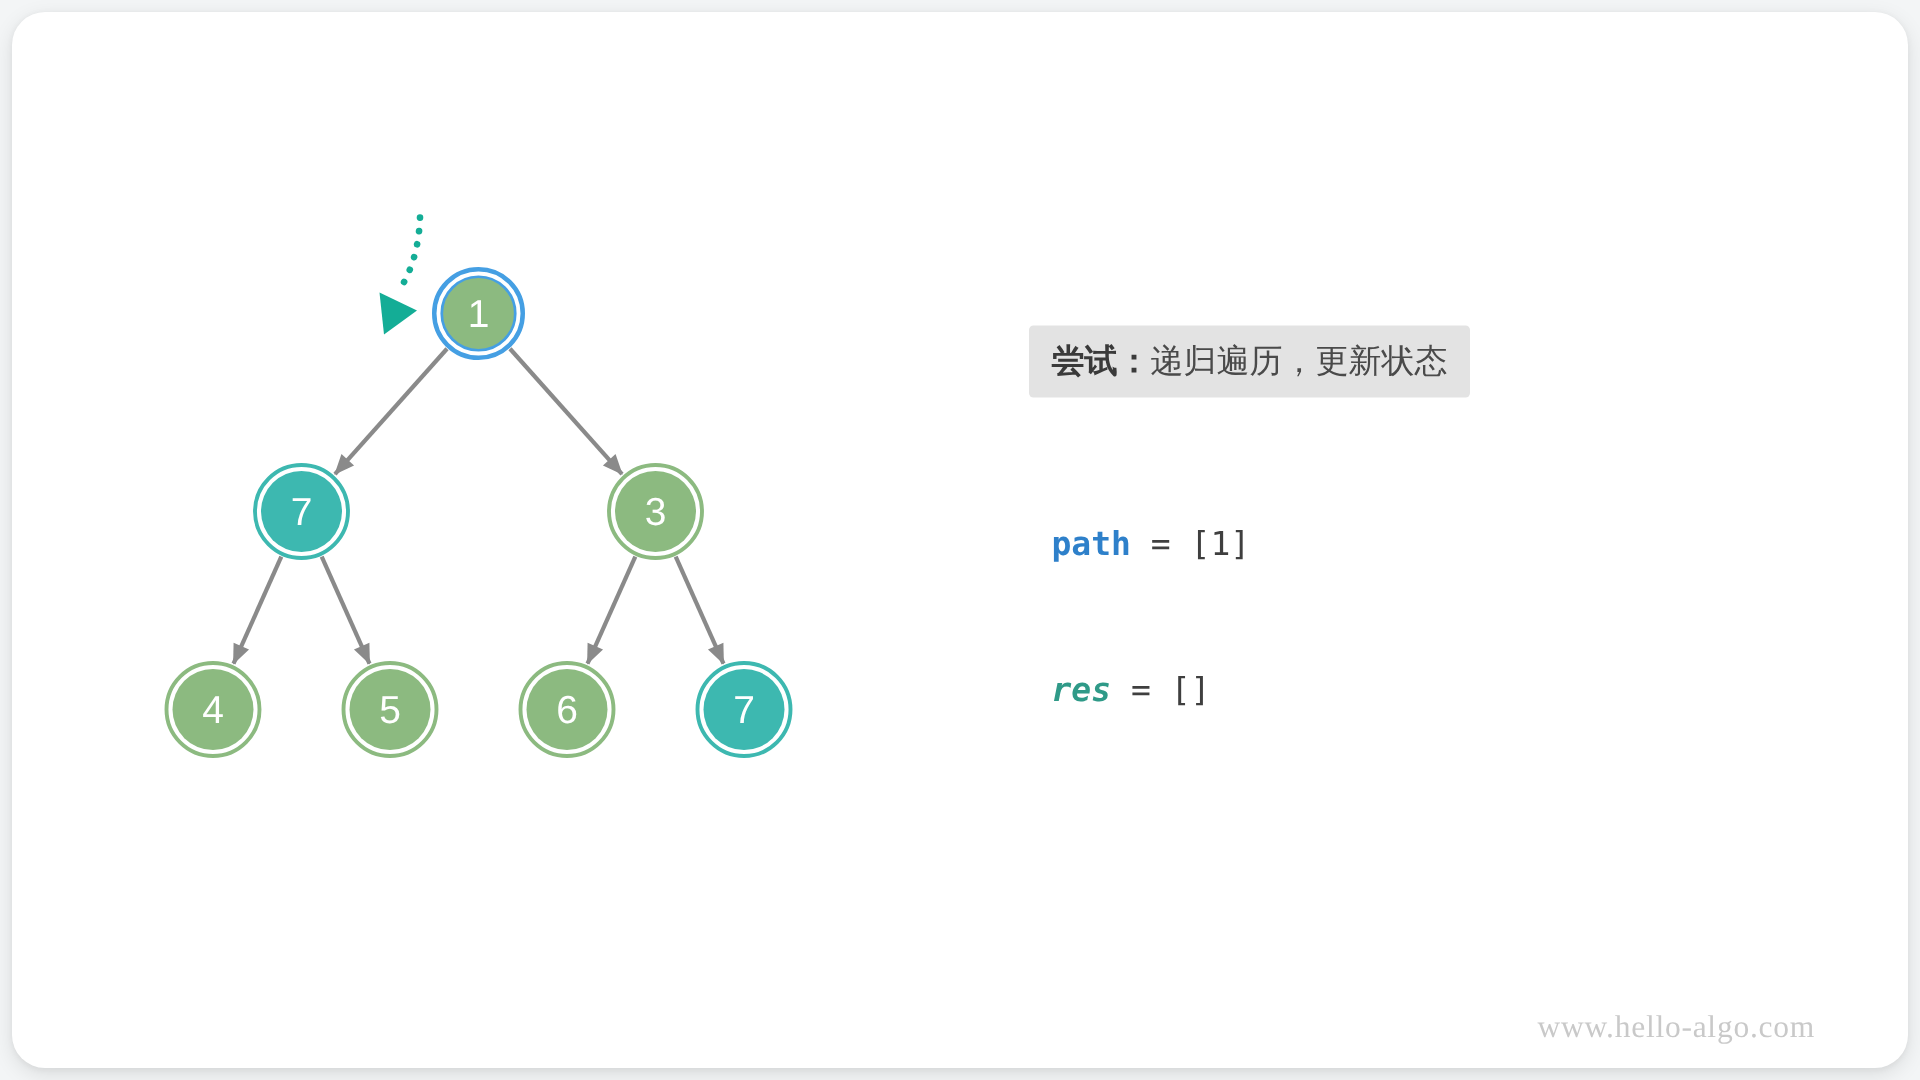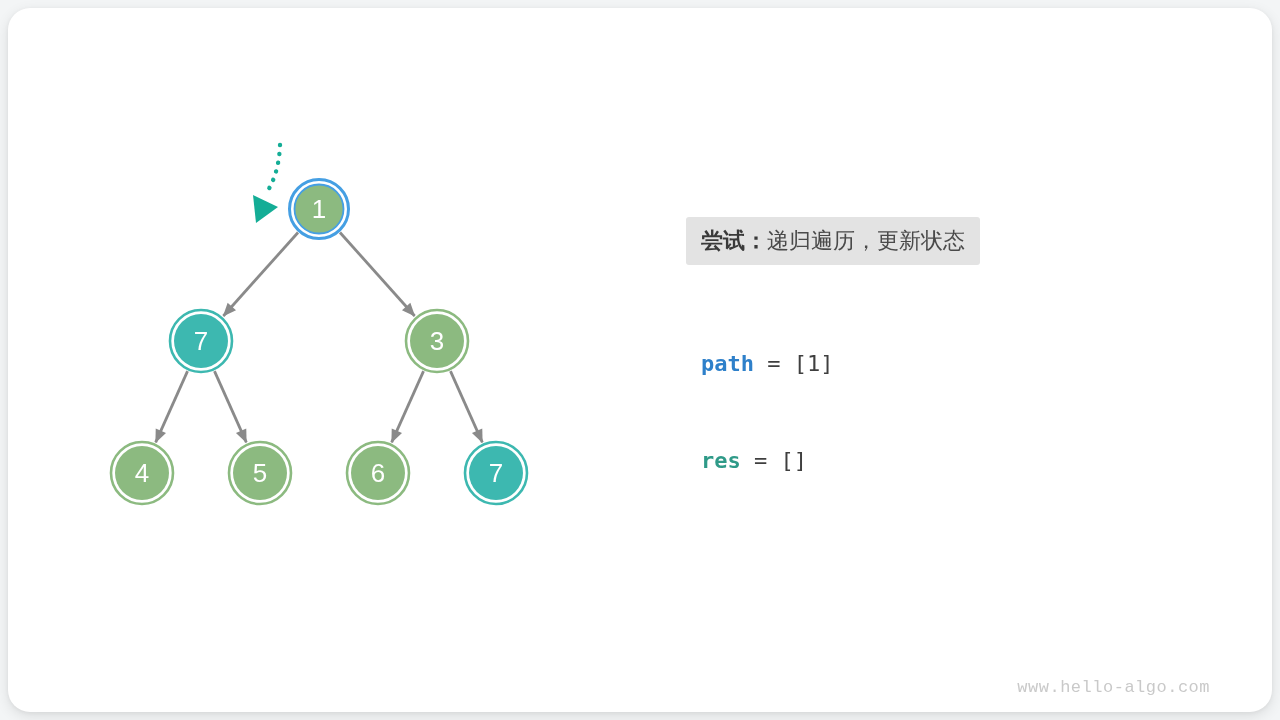--- a/index.html
+++ b/index.html
@@ -34,26 +34,26 @@
   .plain{color:#4A4A4A;}
   .code-line{
     position:absolute;left:701px;
     font-family:"DejaVu Sans Mono", monospace;
     font-size:22px;line-height:26px;white-space:pre;
   }
   .code-path{top:339px;margin-top:12px;}
   .code-res{top:448px;}
   .code-name{font-weight:bold;}
   .code-path .code-name{color:var(--path-accent);}
-  .code-res .code-name{color:var(--res-accent);}
+  .code-res .code-name{color:var(--res-accent);font-style:italic;}
   .code-rest{color:#3F3F3F;font-weight:500;}
   .watermark{
     position:absolute;right:70px;bottom:23px;
-    font-family:Liberation Mono, monospace;
-    font-size:17px;color:var(--wm);letter-spacing:0.5px;
+    font-family:Liberation Serif, serif;
+    font-size:21px;color:var(--wm);letter-spacing:0.5px;
   }
 </style>
 </head>
 <body>
 
 <div class="card"></div>
 
 <svg class="tree" width="1280" height="720" id="treeSvg">
     <defs>
       <marker id="arrow" viewBox="0 0 10 10" refX="9.5" refY="5" markerWidth="5.6" markerHeight="4.8" orient="auto-start-reverse">

